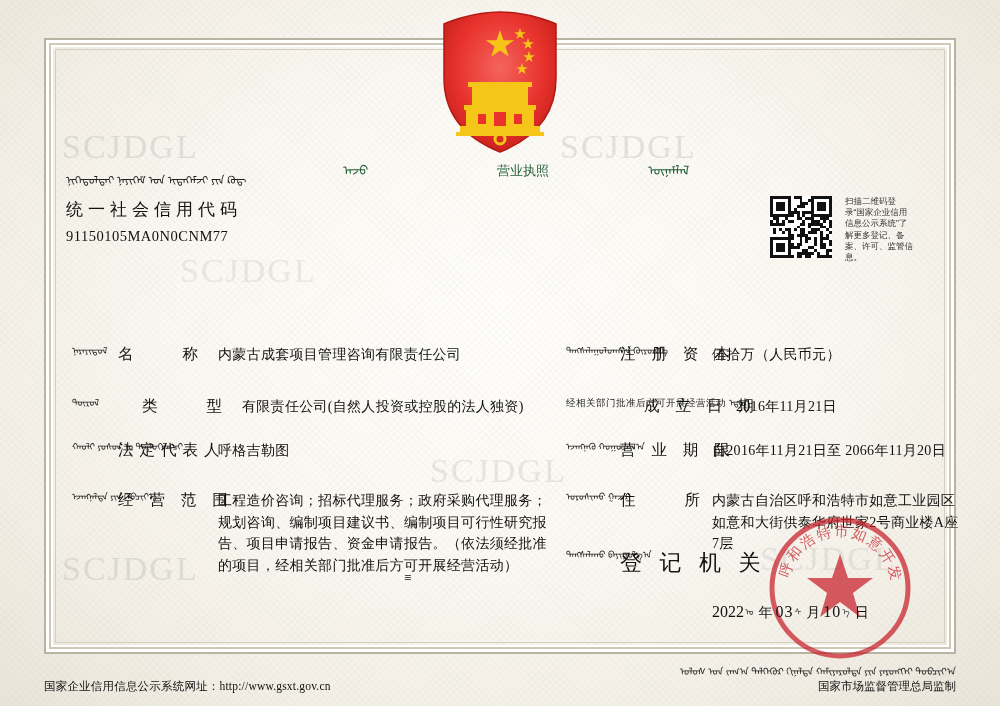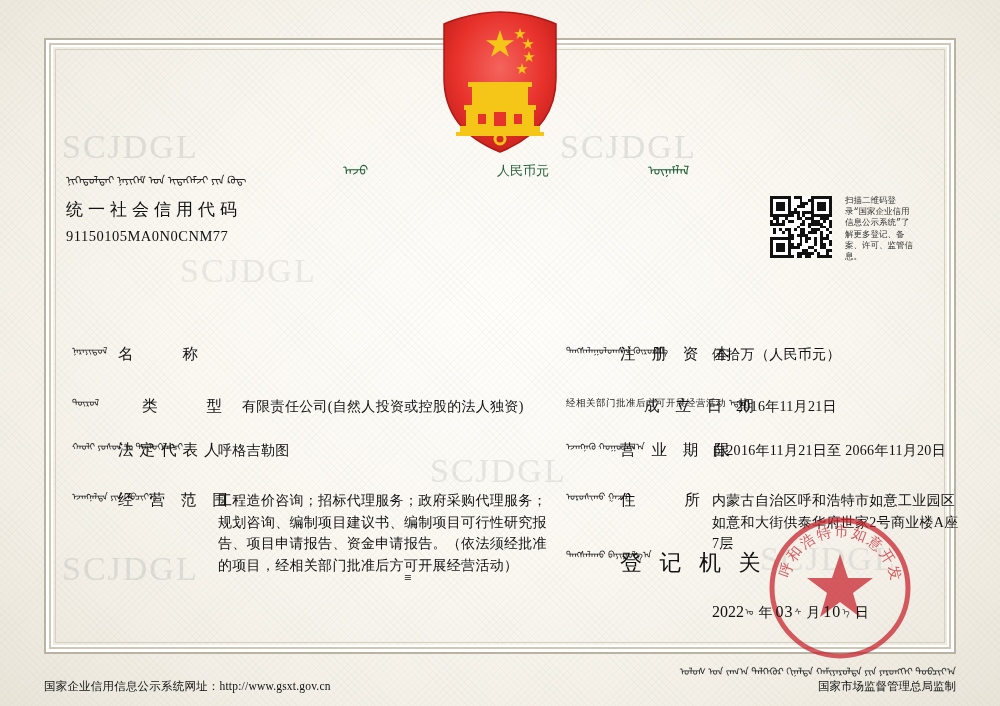--- a/index.html
+++ b/index.html
@@ -87,21 +87,21 @@
     display: grid;
     grid-template-columns: repeat(21, 1fr);
     grid-template-rows: repeat(21, 1fr);
   }
   .qr .qrgrid i { background: #111; }
   .qr-note {
     position: absolute;
     left: 845px;
     top: 196px;
     width: 70px;
-    font-family: Liberation Mono, monospace;
+    font-family: Liberation Sans, sans-serif;
     font-size: 8.5px;
     line-height: 1.32;
     color: #333;
     letter-spacing: 0px;
   }
   .uscc-mn {
     position: absolute;
     left: 66px; top: 168px;
     font-size: 11px;
     color: #222;
@@ -784,25 +784,26 @@
         <i></i>
       </div>
   </div>
   <div class="qr-note">扫描二维码登录“国家企业信用信息公示系统”了解更多登记、备案、许可、监管信息。</div>
 
   <div class="uscc-mn">ᠨᠢᠭᠡᠳᠦᠯᠲᠡᠢ ᠨᠡᠶᠢᠭᠡᠮ ᠤᠨ ᠢᠲᠡᠭᠡᠮᠵᠢ ᠶᠢᠨ ᠺᠣᠳ᠋</div>
   <div class="uscc-label">统一社会信用代码</div>
   <div class="uscc-value">91150105MA0N0CNM77</div>
 
   <div class="title-mn a">ᠠᠵᠤ</div>
-  <div class="title-mn b">人民币元</div>
+  <div class="title-mn b">营业执照</div>
   <div class="title-mn c">ᠦᠨᠡᠮᠯᠡᠯ</div>
 
   <div class="f-mn L-mn mn-r1">ᠨᠡᠷᠡᠶᠢᠳᠦᠯ</div>
   <div class="f-label L-lab row1">名　　称</div>
+  <div class="f-value L-val row1">内蒙古成套项目管理咨询有限责任公司</div>
 
   <div class="f-mn L-mn mn-r2">ᠲᠥᠷᠥᠯ</div>
   <div class="f-label L-lab row2">类　　型</div>
   <div class="f-value L-val row2">有限责任公司(自然人投资或控股的法人独资)</div>
 
   <div class="f-mn L-mn mn-r3">ᠬᠠᠤᠯᠢ ᠶᠣᠰᠣᠨ ᠤ ᠲᠥᠯᠥᠭᠡᠯᠡᠭᠴᠢ</div>
   <div class="f-label L-lab row3">法定代表人</div>
   <div class="f-value L-val row3">呼格吉勒图</div>
 
   <div class="f-mn L-mn mn-r4">ᠡᠵᠡᠩᠨᠡᠯᠲᠡ ᠶᠢᠨ ᠬᠡᠪᠴᠢᠶ᠎ᠡ</div>

